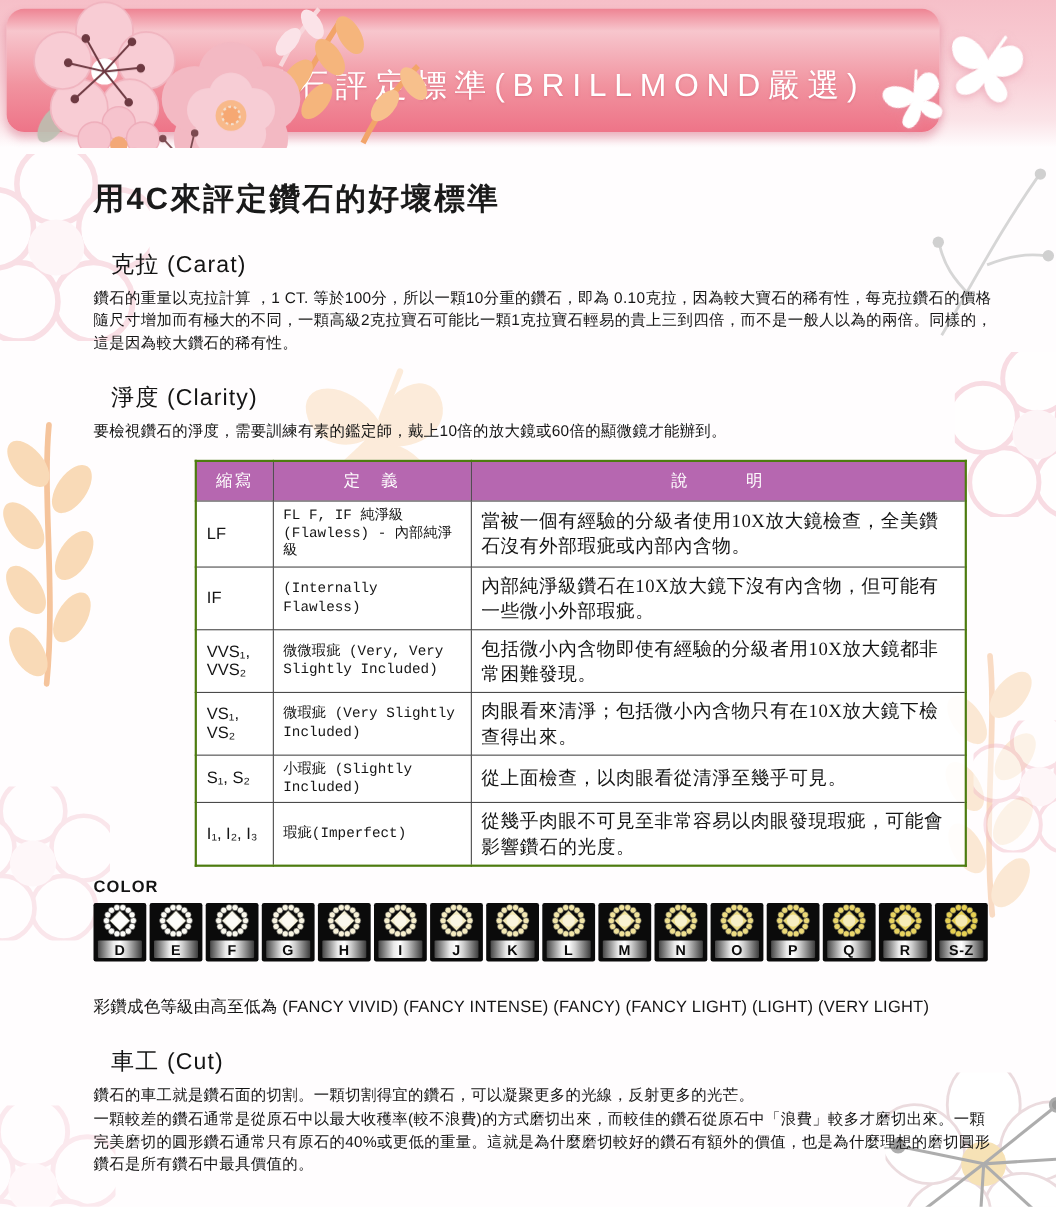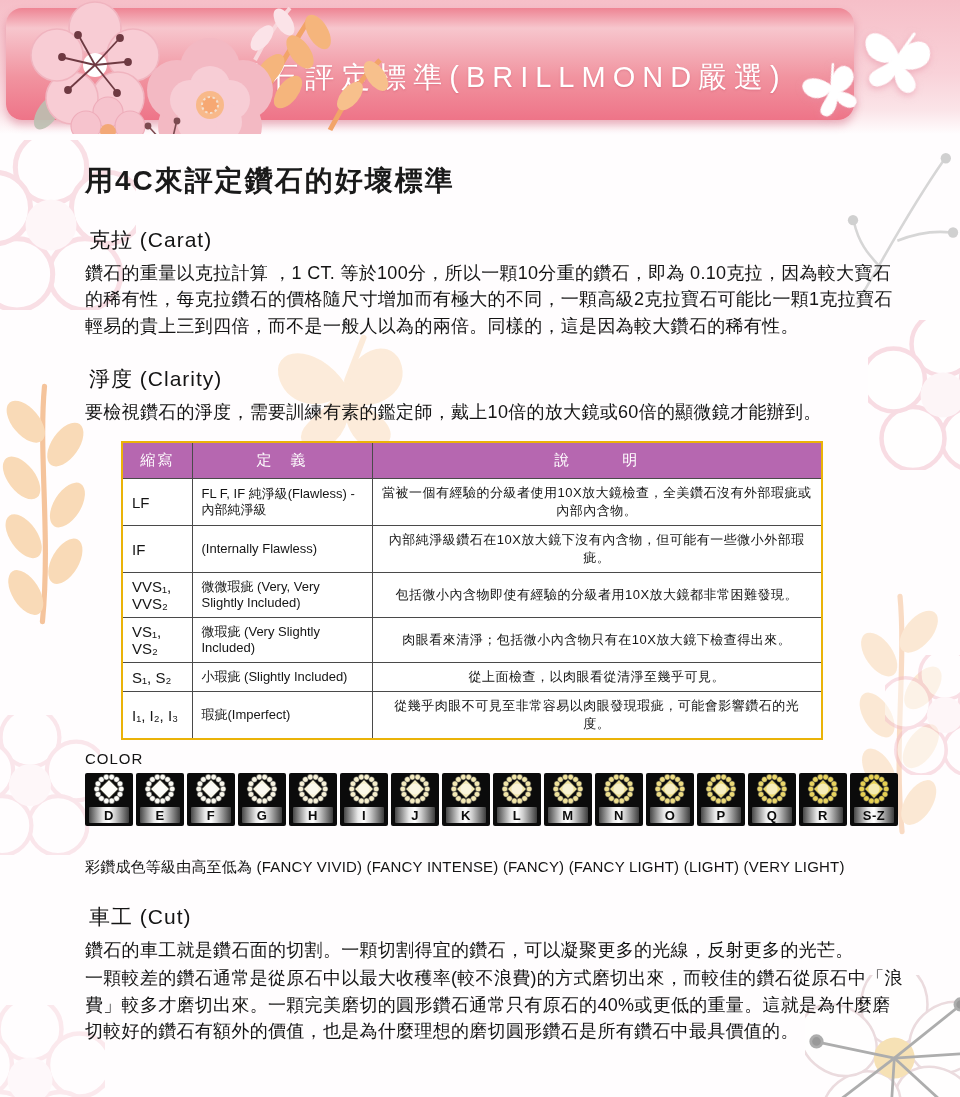--- a/index.html
+++ b/index.html
@@ -26,38 +26,38 @@
     position:absolute;left:200px;right:40px;top:50px;
     text-align:center;color:#fff;font-size:29px;font-weight:500;
     letter-spacing:7px;white-space:nowrap;
     text-shadow:0 1px 2px rgba(190,70,95,.35);
   }
   .banner-flowers{position:absolute;left:0;top:0;}
   .banner-butterflies{position:absolute;right:0;top:0;}
   
   main{position:relative;z-index:2;padding:0 55px 0 85px;}
   .page-title{font-size:28px;font-weight:600;letter-spacing:2px;margin:28px 0 24px 0;color:#1a1a1a;}
-  .sec-heading{font-size:21px;font-weight:500;letter-spacing:1px;margin:26px 0 6px 4px;}
-  .body-text{font-size:18px;line-height:1.46;margin:0 0 2px 0;letter-spacing:.3px;}
+  .sec-heading{font-size:21px;font-weight:500;letter-spacing:1px;margin:26px 0 6px 16px;}
+  .body-text{font-size:14px;line-height:1.46;margin:0 0 2px 0;letter-spacing:.3px;}
   
   .clarity-table{
-    border-collapse:collapse;width:702px;margin:16px 0 0 36px;
+    border-collapse:collapse;width:702px;margin:16px 0 0 92px;
     background:rgba(255,255,255,.9);
-    border:2px solid #eab308;
+    border:2px solid #4d7c0f;
   }
   .clarity-table th{
     background:#b667b0;color:#fff;font-weight:500;font-size:15px;
     border:1px solid #4a4a4a;padding:8px 6px;letter-spacing:2px;
   }
   .clarity-table td{border:1px solid #4a4a4a;padding:5px 9px;vertical-align:middle;}
   .clarity-table td.abbr{text-align:left;font-size:15px;font-family:"Liberation Sans",sans-serif;}
-  .clarity-table td.def{font-size:13px;line-height:1.25;font-family:Liberation Sans, sans-serif;}
-  .clarity-table td.desc{font-size:13px;letter-spacing:.5px;font-family:Liberation Sans, sans-serif;text-align:center;}
+  .clarity-table td.def{font-size:13px;line-height:1.25;font-family:Liberation Mono, monospace;}
+  .clarity-table td.desc{font-size:17px;letter-spacing:.5px;font-family:Liberation Serif, serif;}
   
-  .color-label{font-size:15px;letter-spacing:1px;margin:10px 0 6px 0;font-weight:400;}
+  .color-label{font-size:15px;letter-spacing:1px;margin:10px 0 6px 0;font-weight:700;}
   .color-scale{display:flex;gap:3px;}
   .tile{
     width:48px;height:53px;background:#0b0b0b;border-radius:2px;
     display:flex;flex-direction:column;align-items:center;justify-content:flex-end;
   }
   .tile .bar{
     width:40px;height:16px;margin-bottom:3px;border-radius:1px;
     background:linear-gradient(90deg,#474747 0%,#e9e9e9 35%,#ffffff 50%,#cfcfcf 65%,#3d3d3d 100%);
     display:flex;align-items:center;justify-content:center;
     font-size:13px;font-weight:700;color:#0c0c0c;letter-spacing:.5px;

